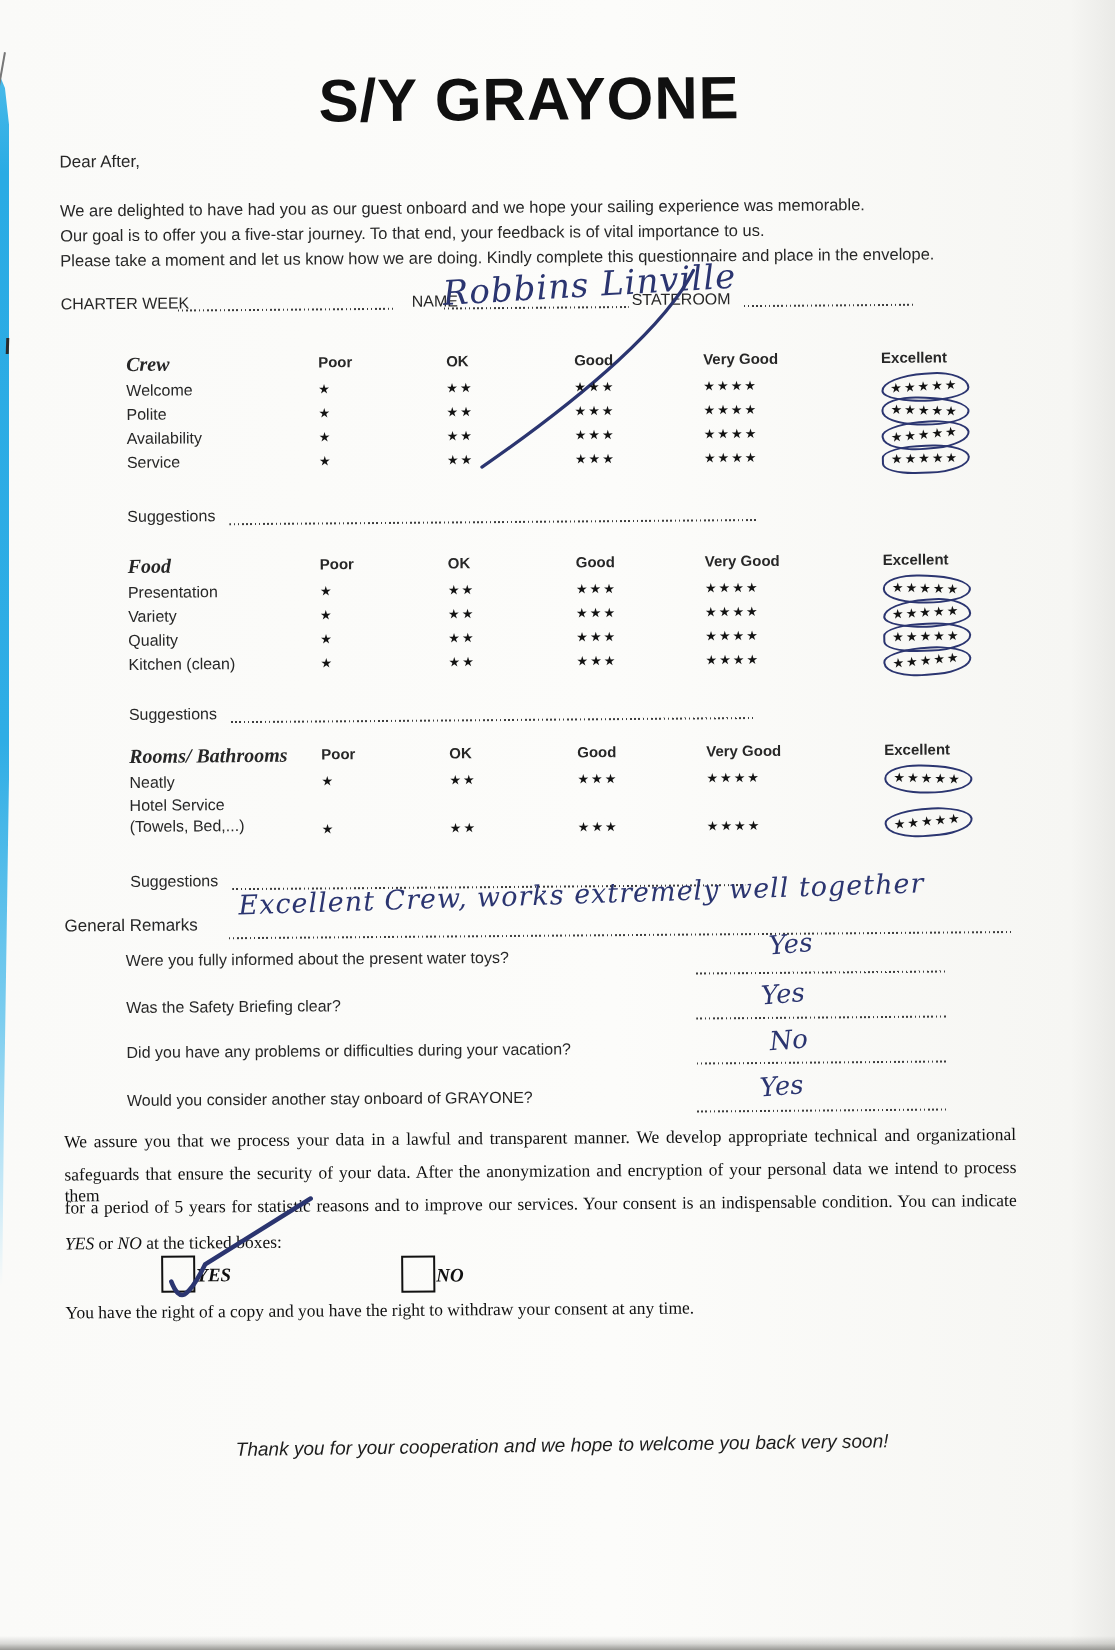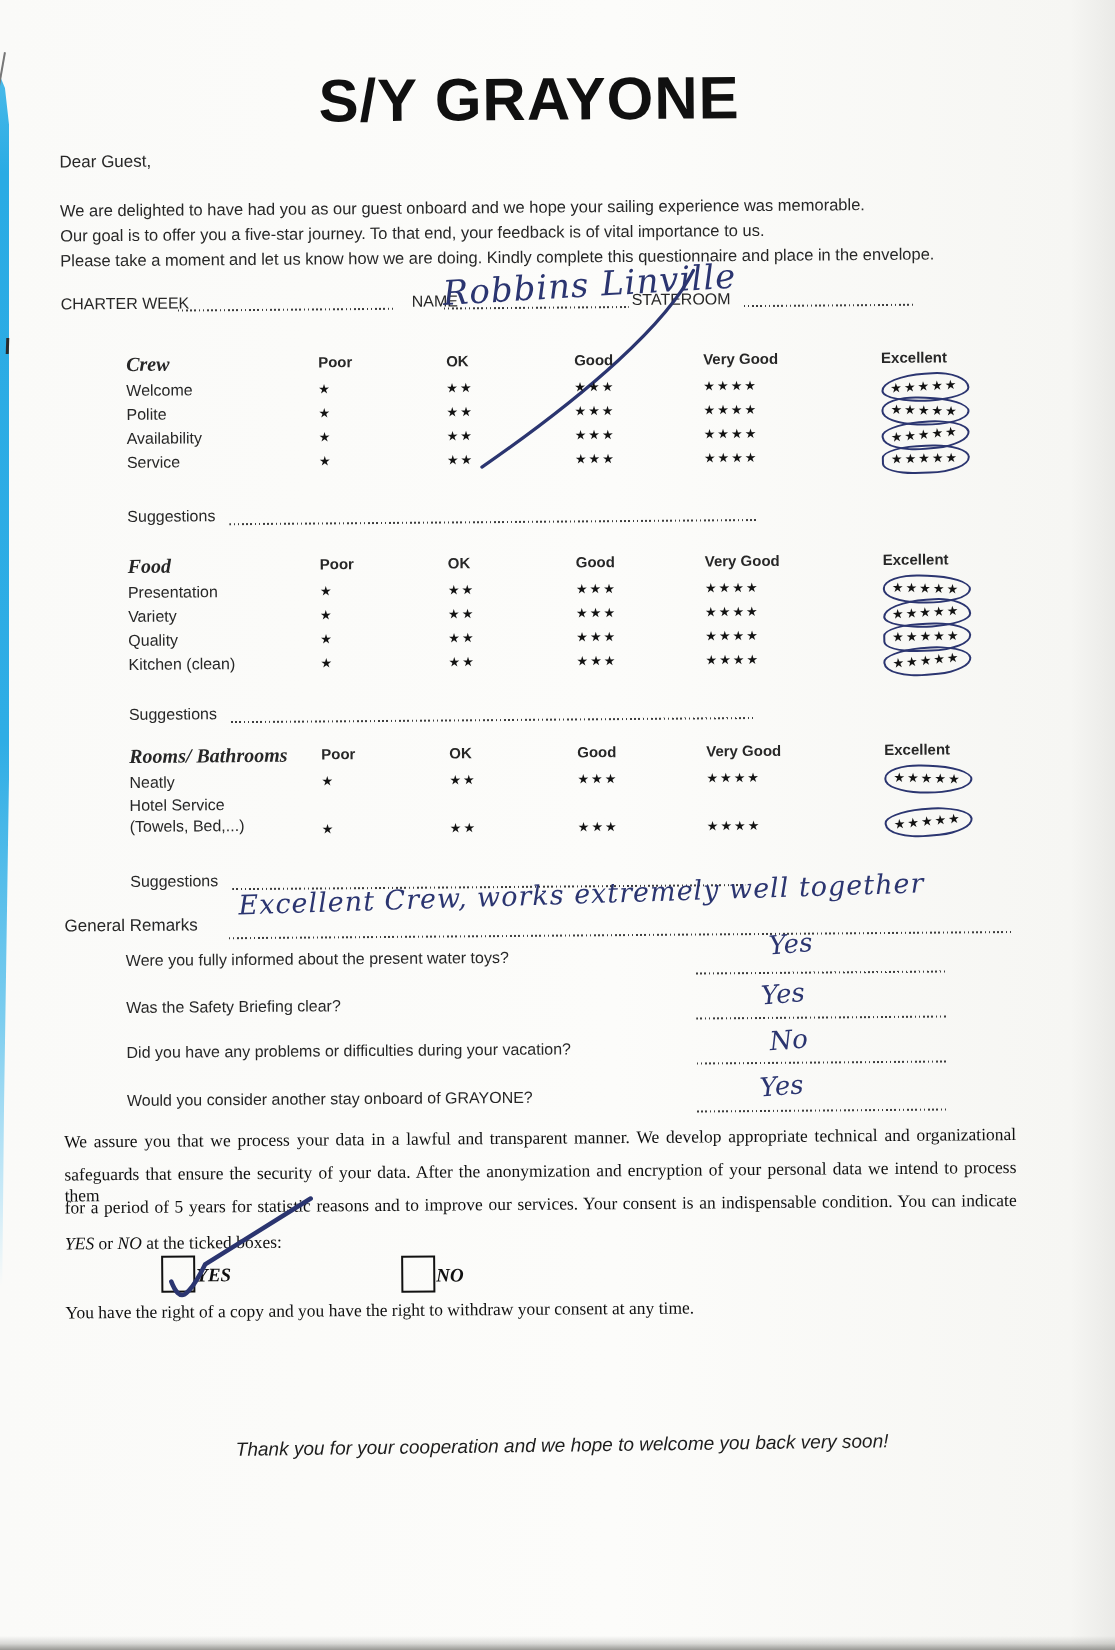--- a/index.html
+++ b/index.html
@@ -76,21 +76,21 @@
 
 <div class="page">
   <div class="edge-blue"></div>
   <div class="corner-mark"></div>
   <div class="stray-mark"></div>
 
   <div class="tilt">
 
     <h1 class="title">S/Y GRAYONE</h1>
 
-    <div class="salutation">Dear Guest,</div>
+    <div class="salutation">Dear After,</div>
 
     <div class="intro">
       <div>We are delighted to have had you as our guest onboard and we hope your sailing experience was memorable.</div>
       <div>Our goal is to offer you a five-star journey. To that end, your feedback is of vital importance to us.</div>
       <div>Please take a moment and let us know how we are doing. Kindly complete this questionnaire and place in the envelope.</div>
     </div>
 
     <span class="lbl" style="left:65px">CHARTER WEEK</span>
     <span class="leader" style="left:182px;top:310px;width:218px"></span>
     <span class="lbl" style="left:416px">NAME</span>

